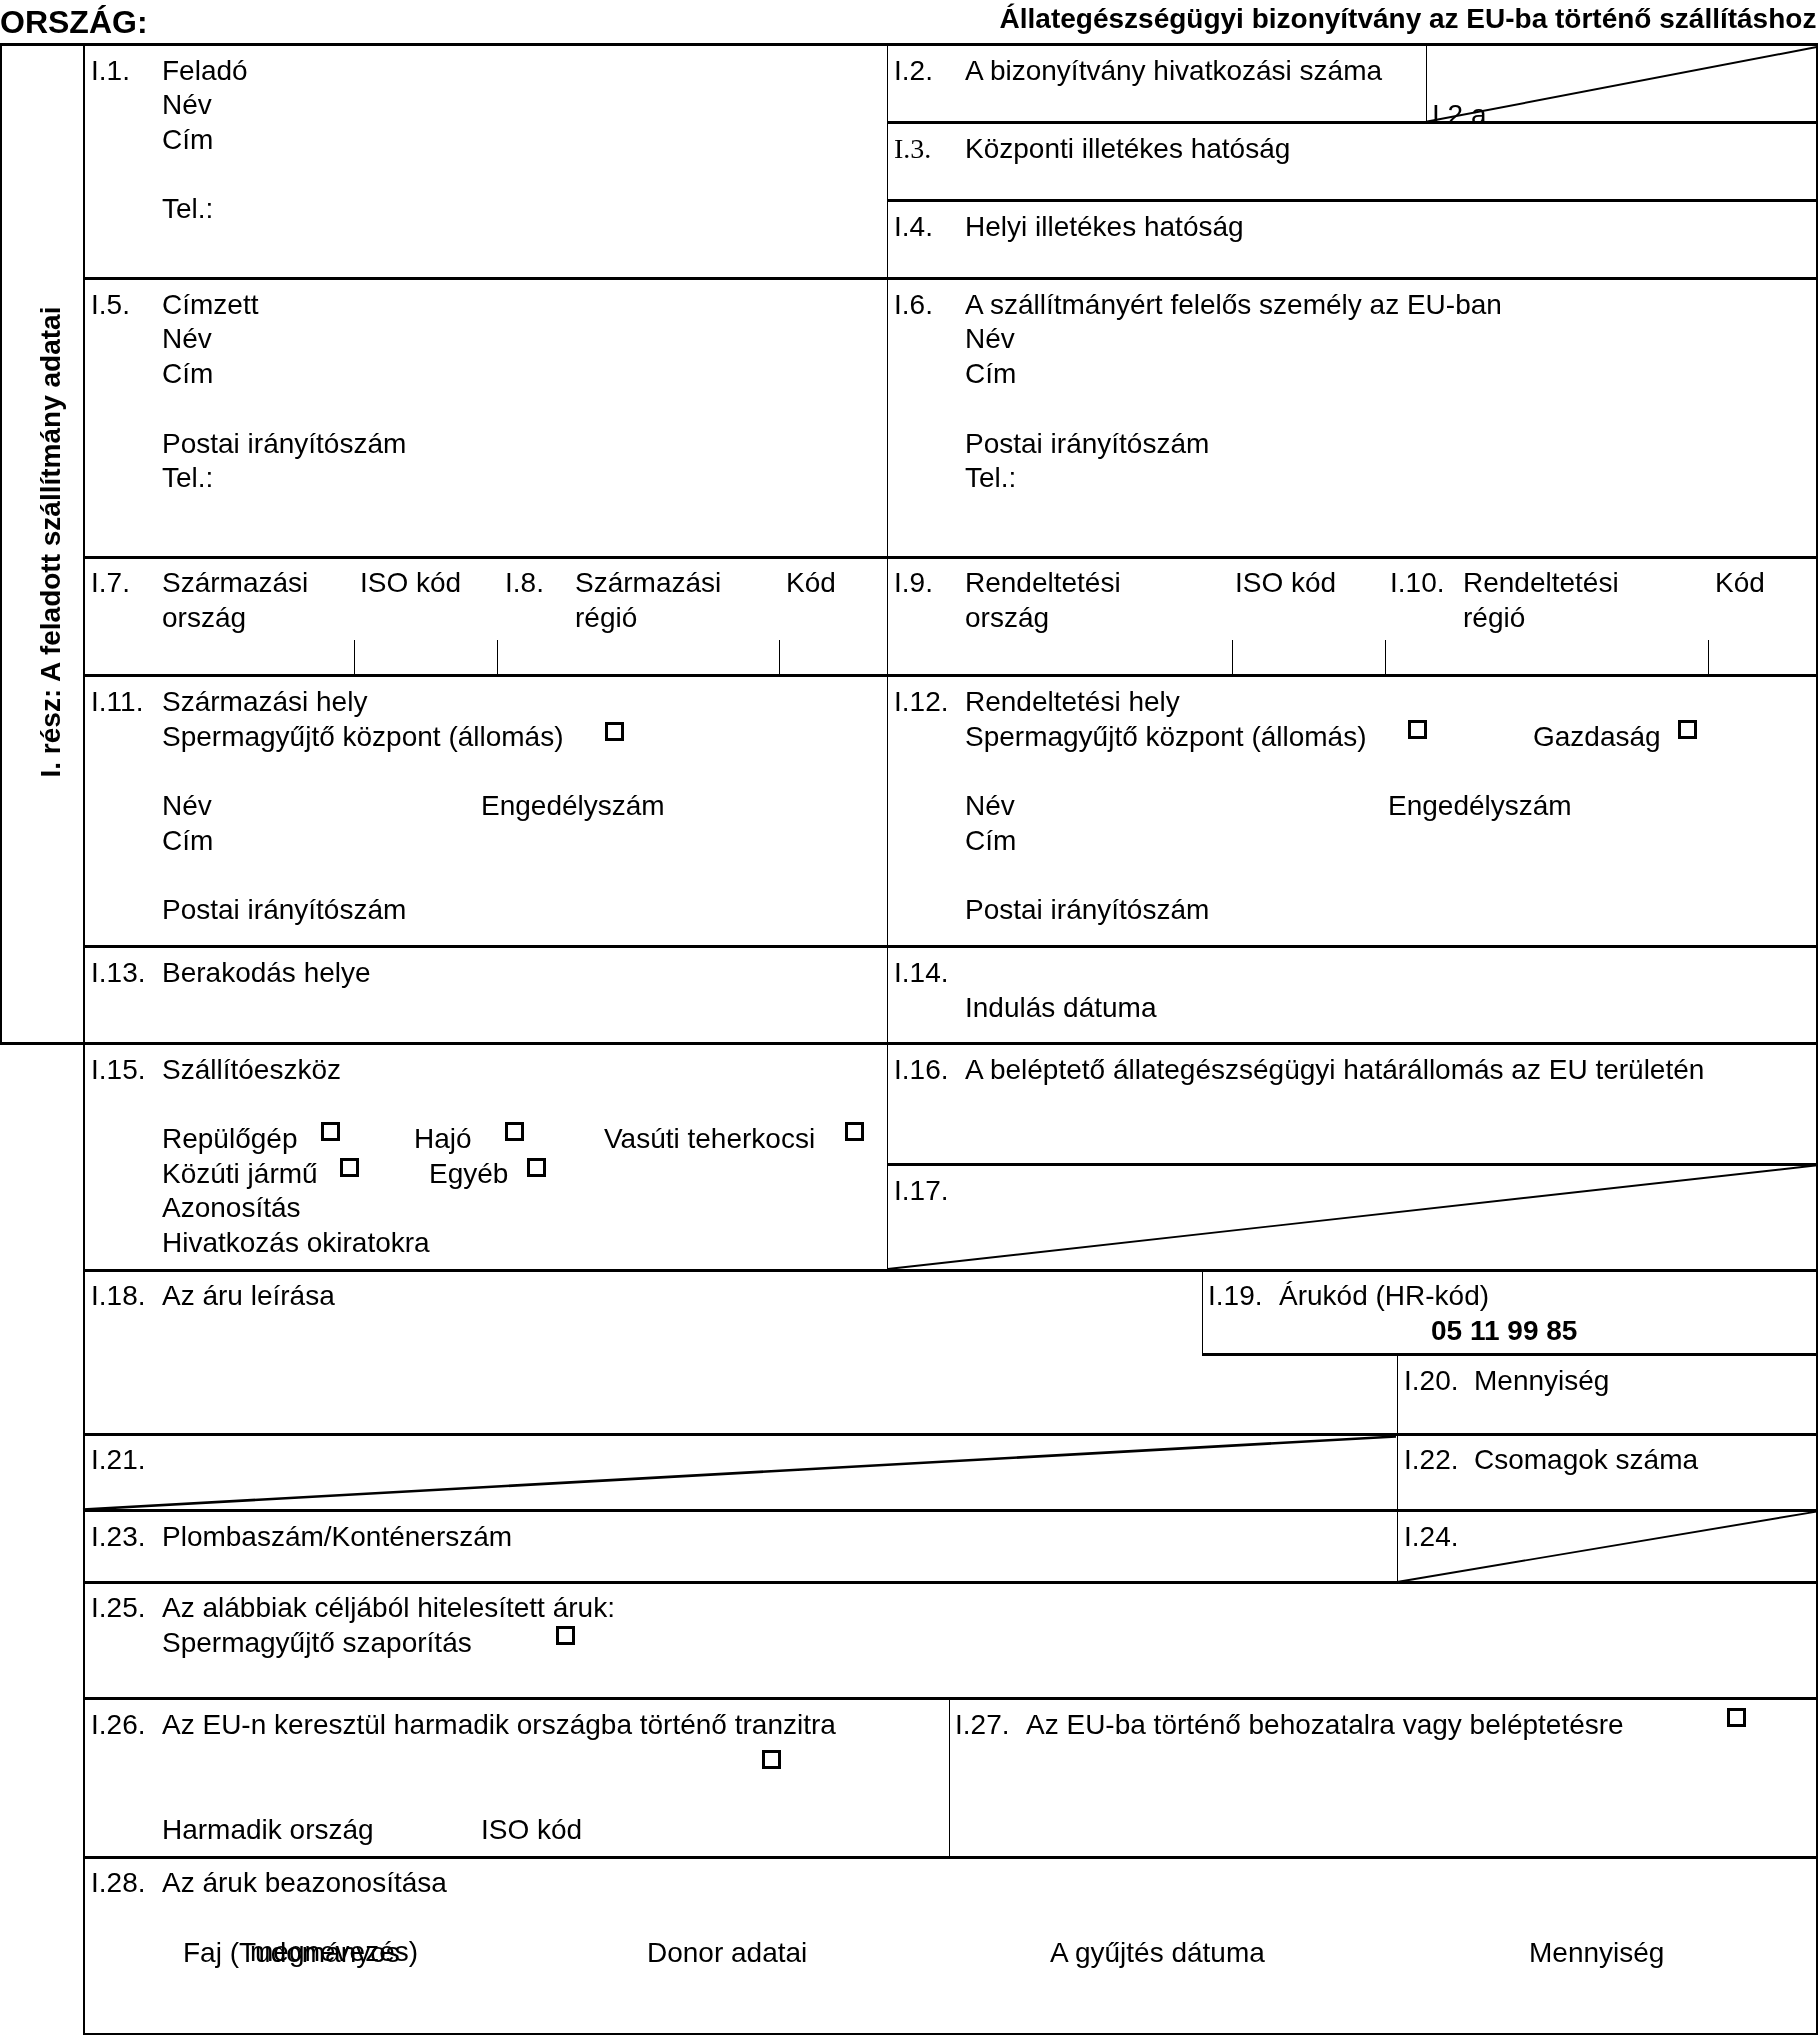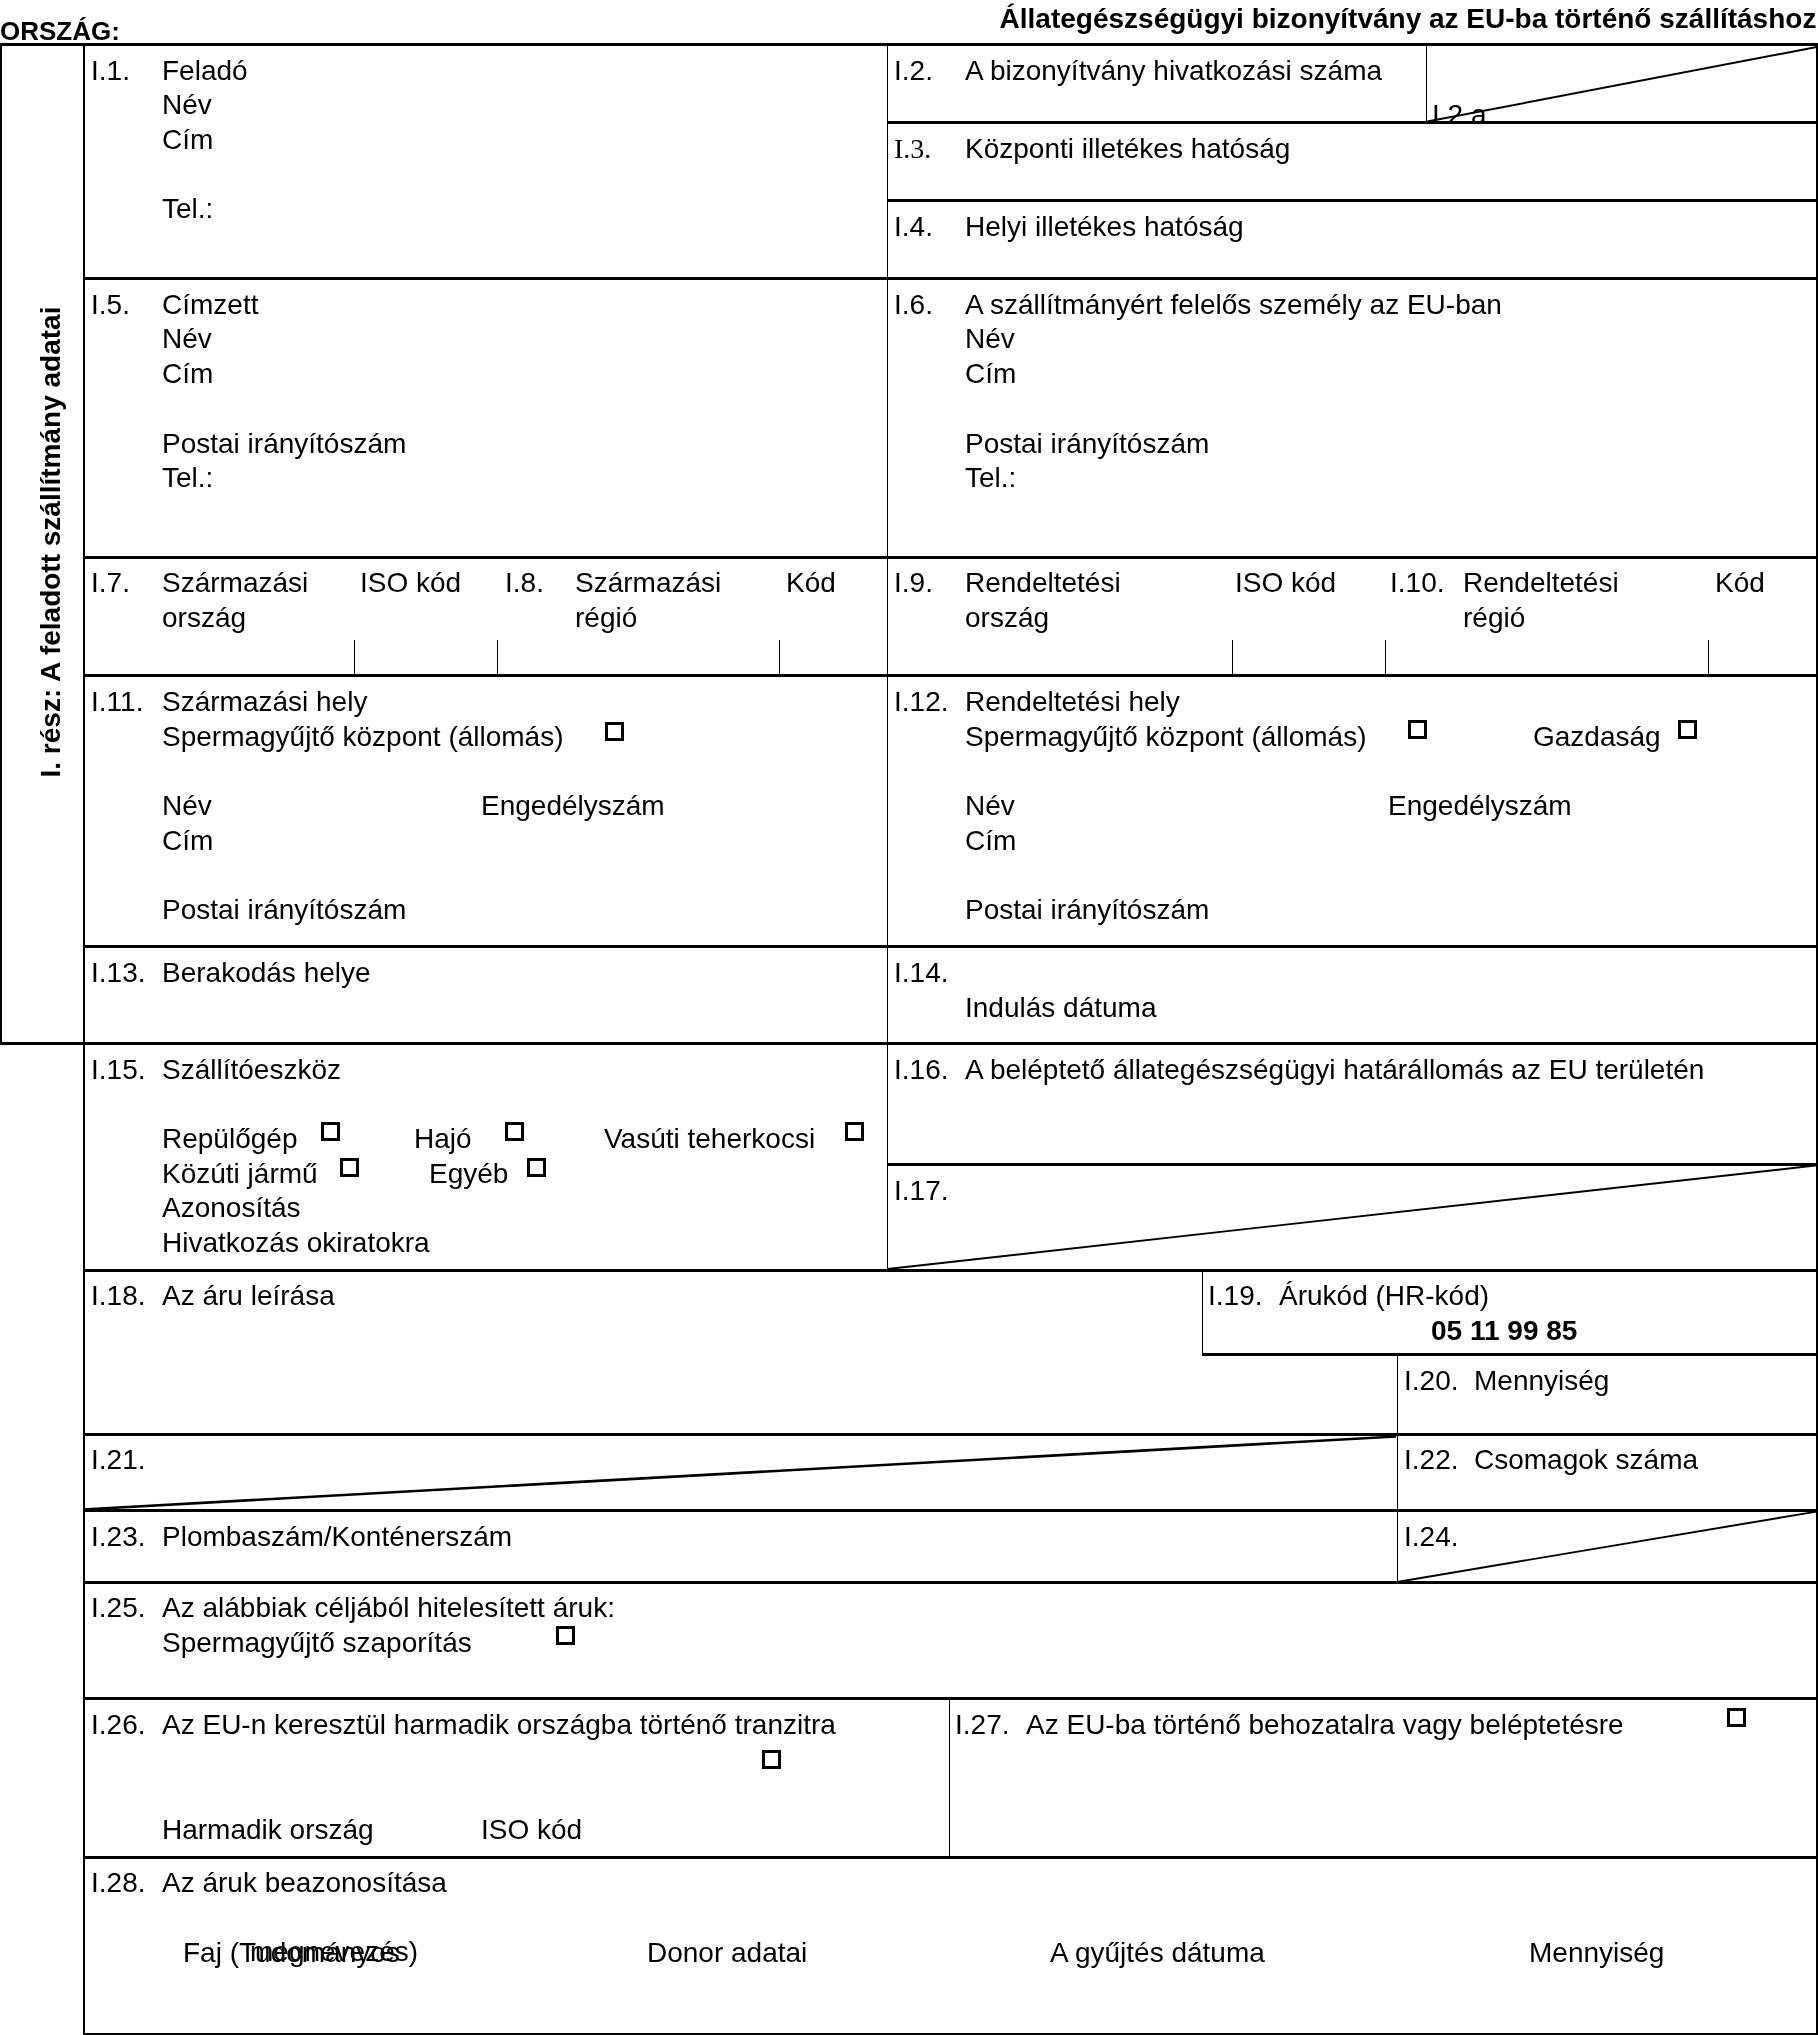--- a/index.html
+++ b/index.html
@@ -10,21 +10,21 @@
   .hl { position:absolute; height:2.6px; background:#000; }
   .vl { position:absolute; width:1.9px; background:#000; }
   .thin { width:1.3px; }
   .cb { position:absolute; width:19px; height:19px; border:3.2px solid #000; box-sizing:border-box; background:#fff; cursor:pointer; }
   svg.diag { position:absolute; overflow:visible; }
   .vert { position:absolute; transform:rotate(-90deg); transform-origin:center center; font-weight:bold; font-size:28px; white-space:nowrap; font-family:"Liberation Sans", sans-serif; }
 </style>
 </head>
 <body>
 
-<div class="t b" style="left:0;top:14px;font-size:26px;">ORSZÁG:</div>
+<div class="t b" style="left:0;top:5px;font-size:32px;">ORSZÁG:</div>
 <div class="t b" style="right:2.6px;top:1.3px;font-size:28px;">Állategészségügyi bizonyítvány az EU-ba történő szállításhoz</div>
 
 <div class="hl" style="left:0;top:43px;width:1819px;"></div>
 <div class="vl" style="left:0;top:43px;height:1001px;"></div>
 <div class="vl" style="left:83px;top:43px;height:1992px;"></div>
 <div class="vl" style="left:1816px;top:43px;height:1992px;"></div>
 <div class="hl" style="left:83px;top:2033px;width:1735px;"></div>
 
 <div class="vert" style="left:-218px;top:526px;width:538px;text-align:center;">I. rész: A feladott szállítmány adatai</div>
 

